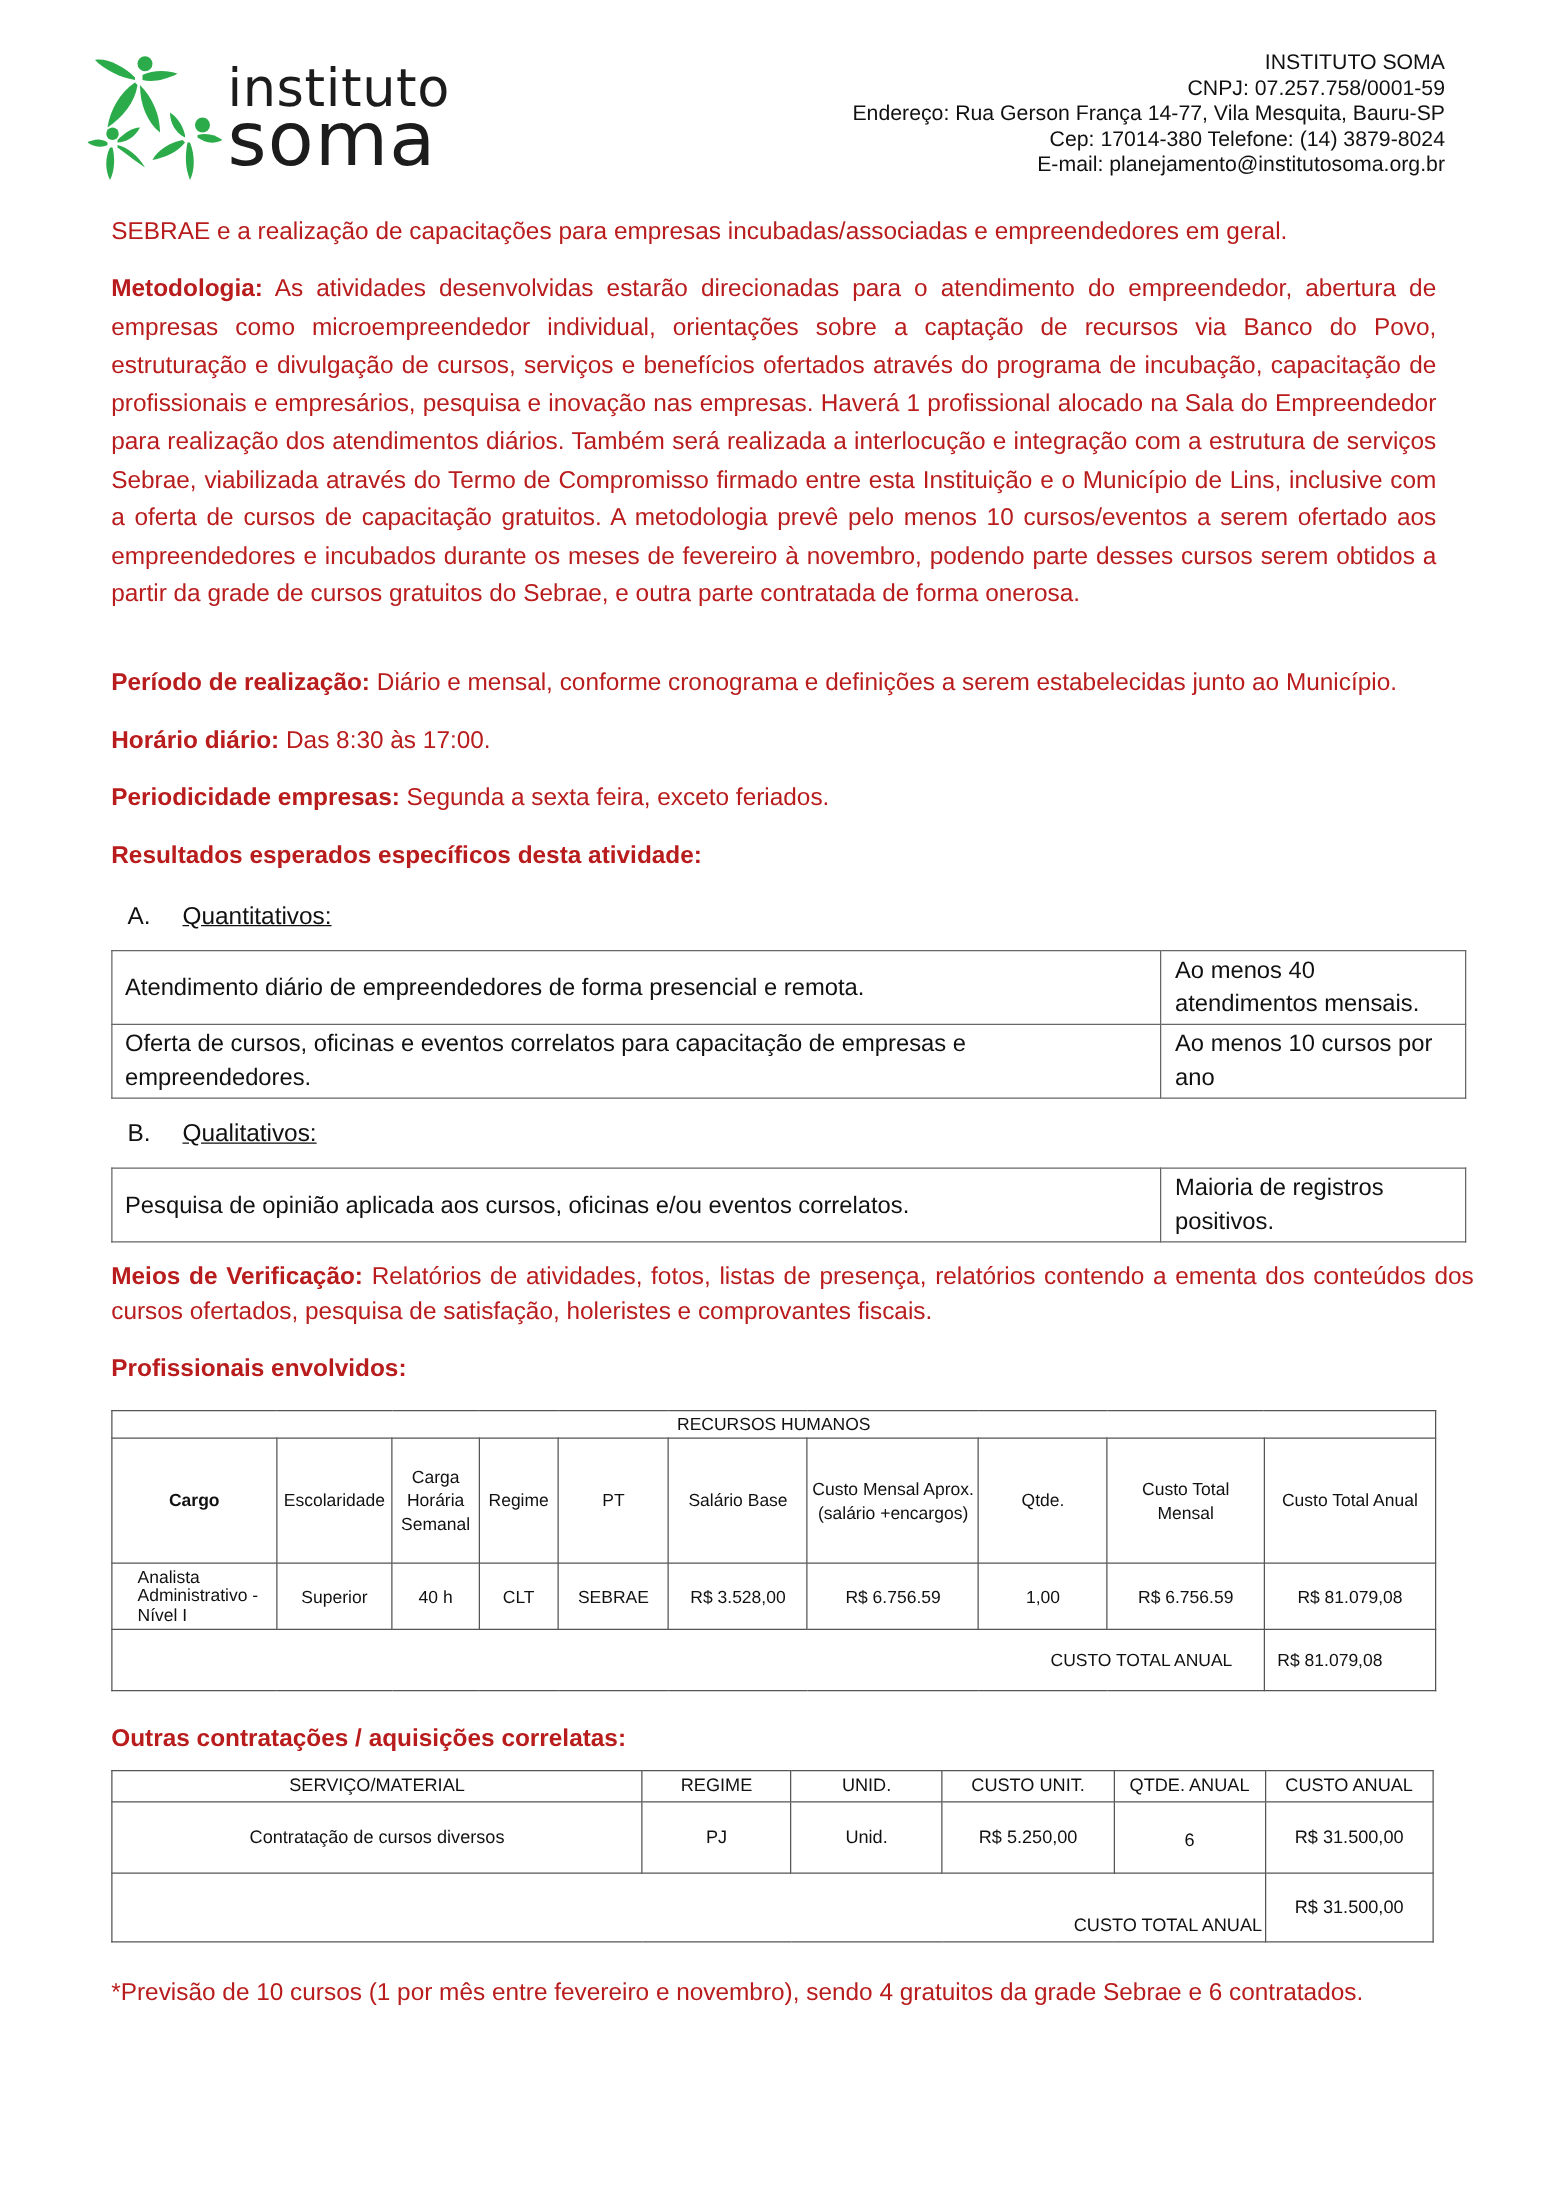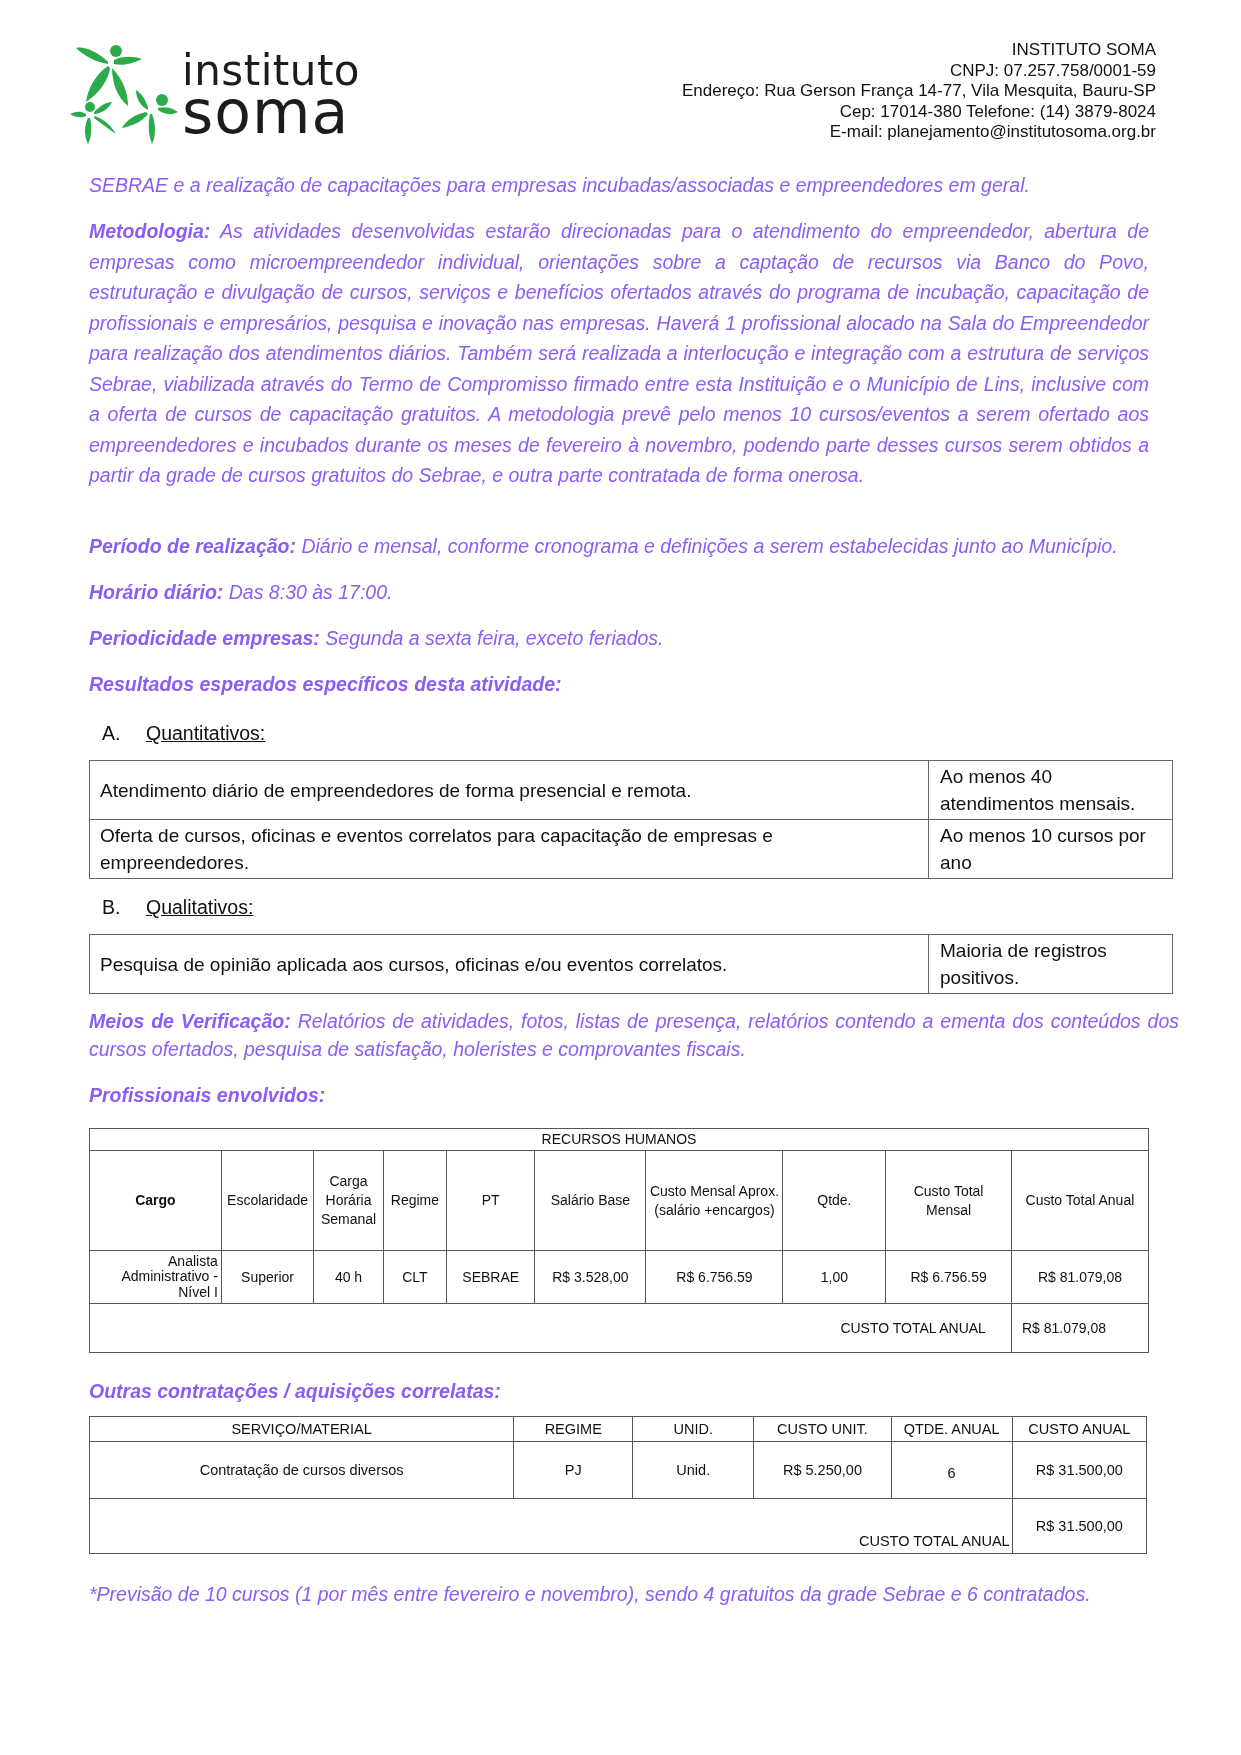--- a/index.html
+++ b/index.html
@@ -8,41 +8,41 @@
 
   
   .logo { position: absolute; left: 70px; top: 44px; width: 300px; height: 105px; }
   .logo svg { position: absolute; left: 0; top: 0; }
   .logo-text { position: absolute; left: 112px; top: 6px; font-family: "DejaVu Sans", sans-serif; color: #1c1c1c; line-height: 1; }
   .logo-text .l1 { font-size: 42px; letter-spacing: 0.5px; display: block; }
   .logo-text .l2 { font-size: 60px; letter-spacing: 1px; display: block; margin-top: -10px; }
   .org-info { position: absolute; right: 85px; top: 40px; text-align: right; font-family: "Liberation Sans", sans-serif; font-size: 17px; line-height: 20.5px; color: #111; }
 
   
-  .txt { position: absolute; left: 89px; width: 1060px; font-family: "Liberation Sans Narrow", "Liberation Sans", sans-serif; font-size: 19.5px; line-height: 30.5px; color: #8b5cf6; text-align: justify; font-style: italic; }
+  .txt { position: absolute; left: 89px; width: 1060px; font-family: "Liberation Sans Narrow", "Liberation Sans", sans-serif; font-size: 19.5px; line-height: 30.5px; color: #b91c1c; text-align: justify; }
   .txt b { font-weight: bold; }
   .nowrap { white-space: nowrap; text-align: left; }
 
   .sub { position: absolute; left: 102px; font-size: 19.5px; font-family: "Liberation Sans", sans-serif; }
   .sub .letter { display: inline-block; width: 44px; }
   .sub .u { text-decoration: underline; }
 
   
   table { border-collapse: collapse; position: absolute; font-family: "Liberation Sans", sans-serif; color: #111; }
   .rtab { left: 89px; width: 1084px; font-size: 19px; }
   .rtab td { border: 1.5px solid #666; padding: 2px 10px; line-height: 27px; vertical-align: middle; }
   .rtab td.c2 { width: 222px; padding-left: 11px; }
 
   
   .hr { left: 89px; top: 1128px; width: 1060px; font-size: 14px; }
   .hr td { border: 1.5px solid #555; text-align: center; vertical-align: middle; padding: 0 3px; line-height: 19px; }
   .hr .title td { height: 21px; }
   .hr .head td { height: 99px; }
   .hr .row td { height: 52px; }
-  .hr .row td.cargo { text-align: right; padding-left: 20px; line-height: 15.5px; }
+  .hr .row td.cargo { text-align: left; padding-left: 20px; line-height: 15.5px; }
   .hr .total td { height: 48px; }
   .hr .total td.lbl { text-align: right; padding-right: 25px; }
   .hr .total td.val { text-align: left; padding-left: 10px; }
 
   
   .ot { left: 89px; top: 1416px; width: 1058px; font-size: 14.5px; }
   .ot td { border: 1.5px solid #555; text-align: center; vertical-align: middle; padding: 0 3px; }
   .ot .head td { height: 24px; }
   .ot .row td { height: 50px; }
   .ot .total td { height: 50px; }

